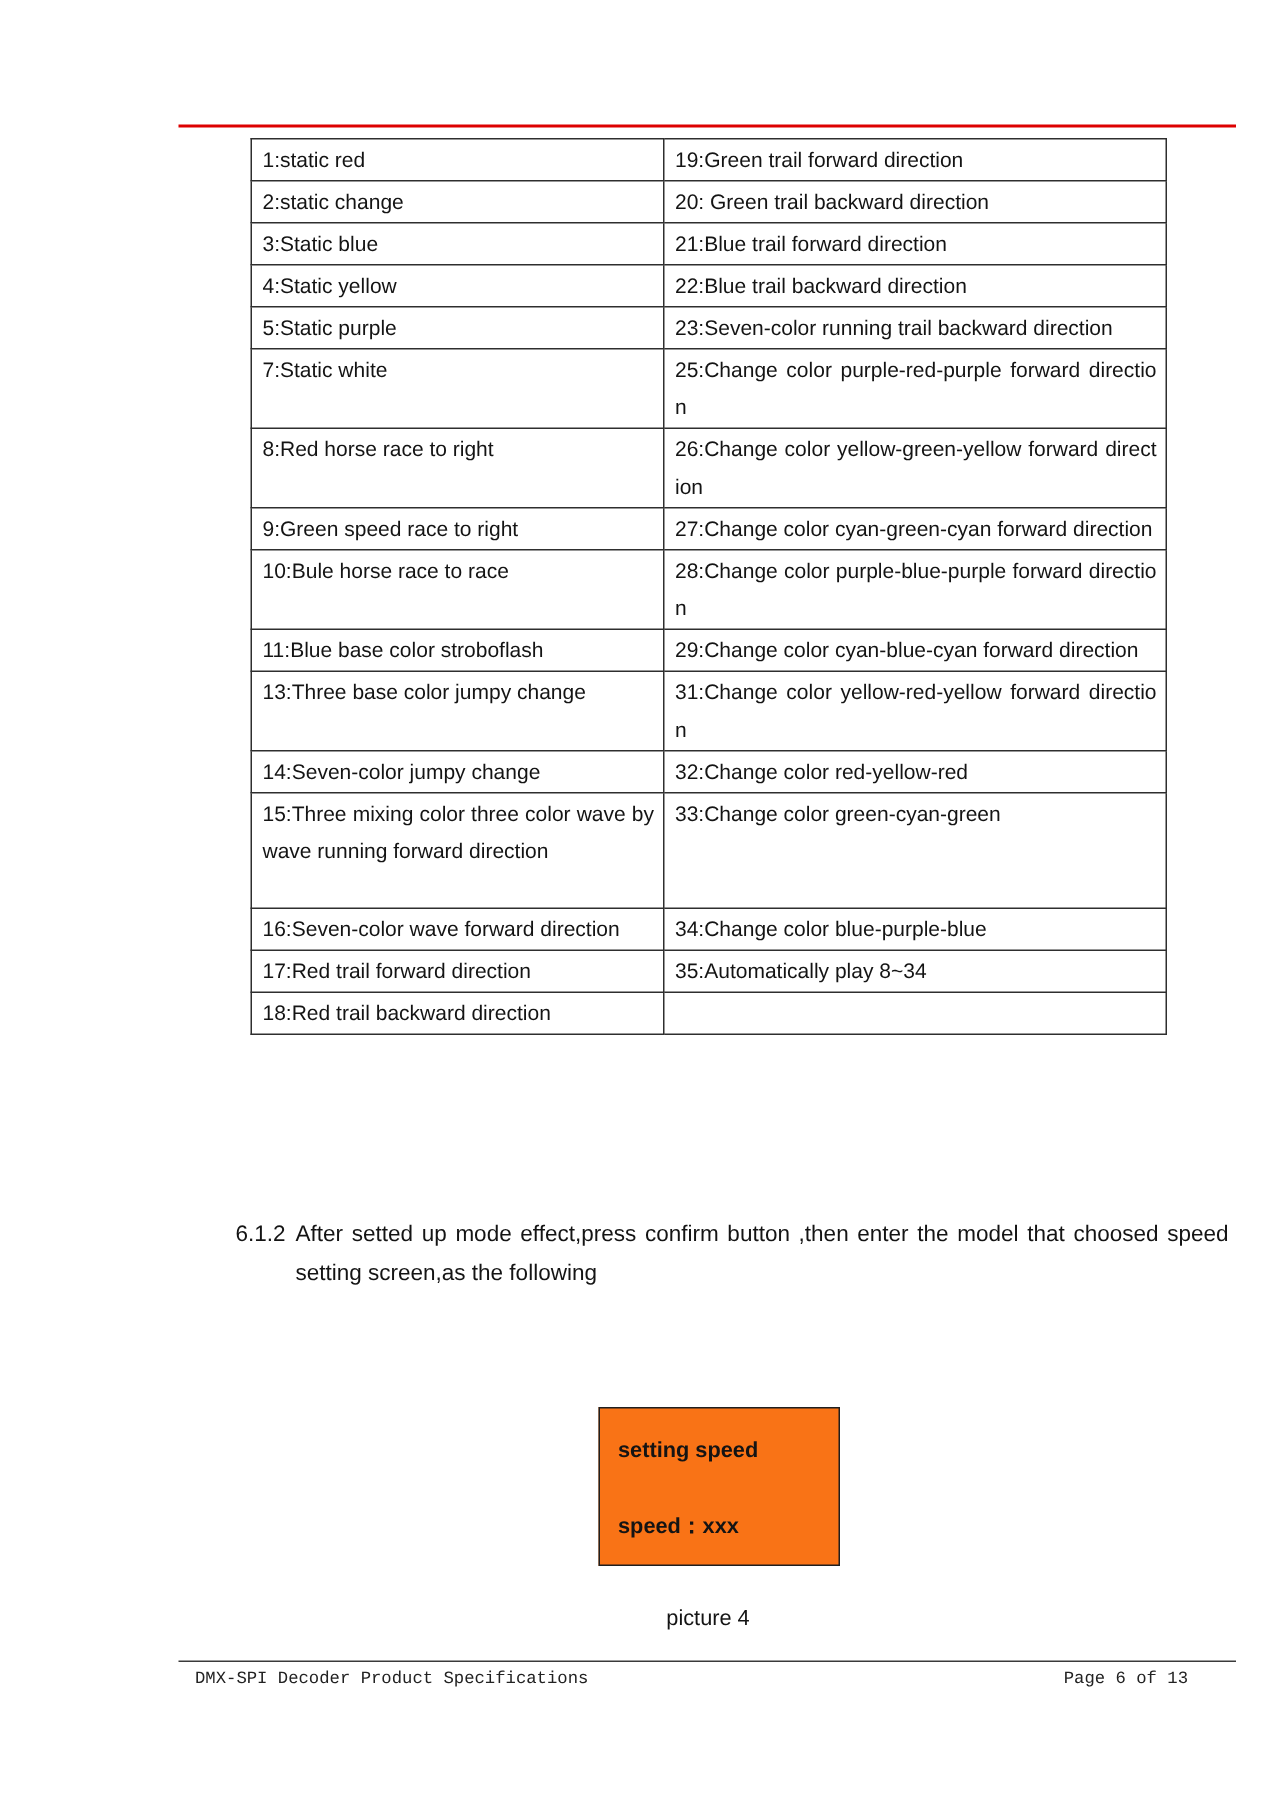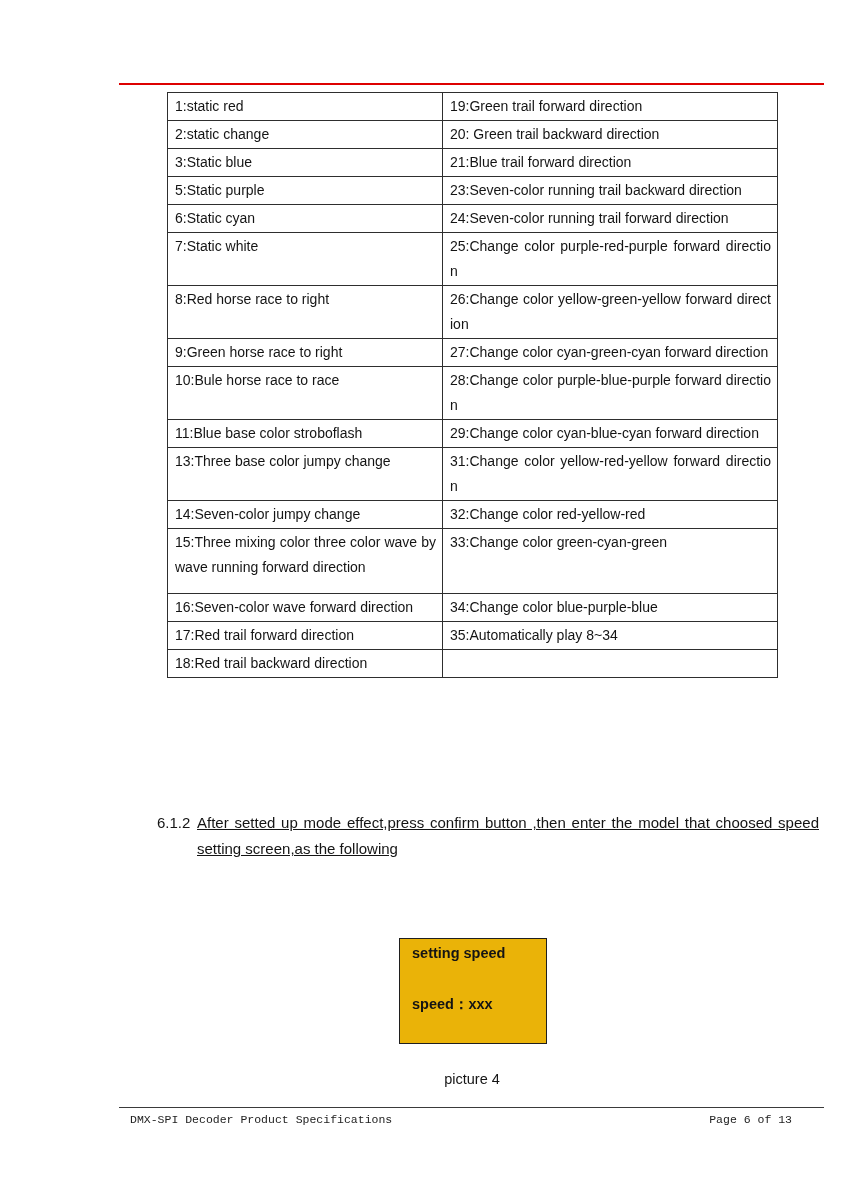--- a/index.html
+++ b/index.html
@@ -29,38 +29,38 @@
   table.mode-table td {
     border: 1px solid #2e2e2e;
     vertical-align: top;
     font-size: 14px;
     line-height: 25px;
     padding: 1px 6px 1px 7px;
     text-align: justify;
   }
   td.col-left  { width: 275px; }
   td.col-right { width: 335px; word-break: break-all; }
-  tr.tall-3 td.col-left { height: 65px; }
+  tr.tall-3 td.col-left { height: 77px; }
   .section-para {
     position: absolute;
     top: 810px; left: 110px;
     width: 662px;
     font-size: 15px;
     line-height: 26px;
     display: flex;
   }
   .section-num { flex: 0 0 40px; }
-  .section-text { flex: 1; text-align: justify; text-decoration: underline; }
+  .section-text { flex: 1; text-align: justify; }
   .lcd-box {
     position: absolute;
     top: 938px; left: 352px;
-    width: 148px; height: 106px;
+    width: 161px; height: 106px;
     border: 1px solid #1f1f1f;
-    padding: 5px 12px;
-    background: #eab308;
+    padding: 19px 12px;
+    background: #f97316;
   }
   .lcd-line { font-weight: bold; font-size: 14.5px; line-height: 18px; }
   .lcd-line2 { margin-top: 33px; }
   .caption {
     position: absolute;
     top: 1071px; left: 0;
     width: 850px;
     text-align: center;
     font-size: 14.5px;
   }
@@ -96,37 +96,37 @@
       </tr>
       <tr>
         <td class="col-left">2:static change</td>
         <td class="col-right">20: Green trail backward direction</td>
       </tr>
       <tr>
         <td class="col-left">3:Static blue</td>
         <td class="col-right">21:Blue trail forward direction</td>
       </tr>
       <tr>
+        <td class="col-left">4:Static yellow</td>
+        <td class="col-right">22:Blue trail backward direction</td>
+      </tr>
+      <tr>
         <td class="col-left">5:Static purple</td>
         <td class="col-right">23:Seven-color running trail backward direction</td>
-      </tr>
-      <tr>
-        <td class="col-left">6:Static cyan</td>
-        <td class="col-right">24:Seven-color running trail forward direction</td>
       </tr>
       <tr>
         <td class="col-left">7:Static white</td>
         <td class="col-right">25:Change color purple-red-purple forward direction</td>
       </tr>
       <tr>
         <td class="col-left">8:Red horse race to right</td>
         <td class="col-right">26:Change color yellow-green-yellow forward direction</td>
       </tr>
       <tr>
-        <td class="col-left">9:Green horse race to right</td>
+        <td class="col-left">9:Green speed race to right</td>
         <td class="col-right">27:Change color cyan-green-cyan forward direction</td>
       </tr>
       <tr>
         <td class="col-left">10:Bule horse race to race</td>
         <td class="col-right">28:Change color purple-blue-purple forward direction</td>
       </tr>
       <tr>
         <td class="col-left">11:Blue base color stroboflash</td>
         <td class="col-right">29:Change color cyan-blue-cyan forward direction</td>
       </tr>

